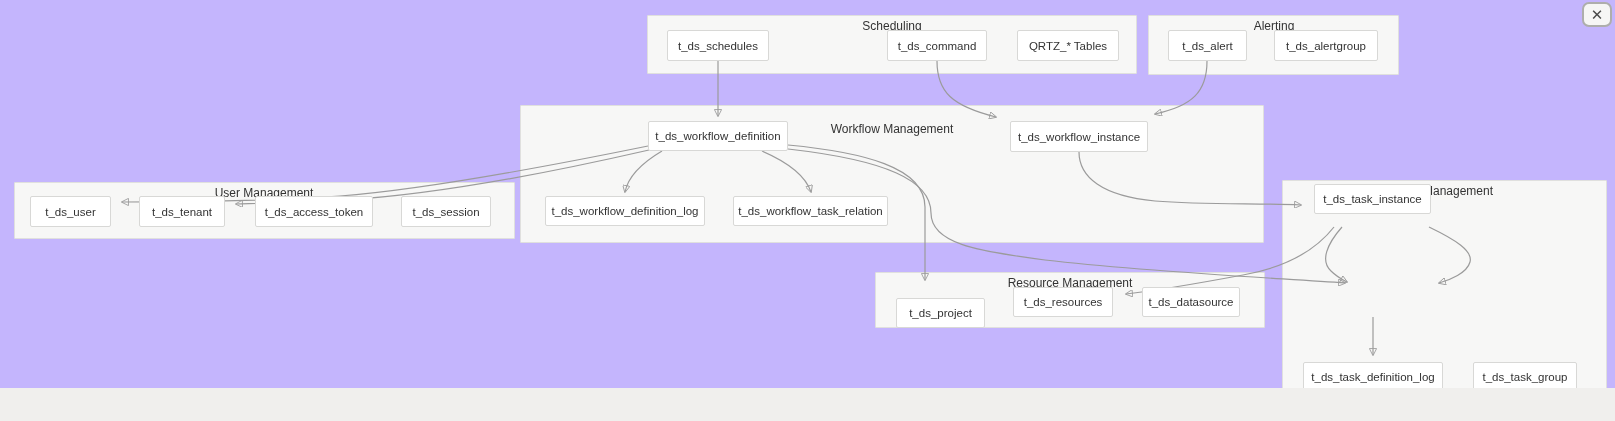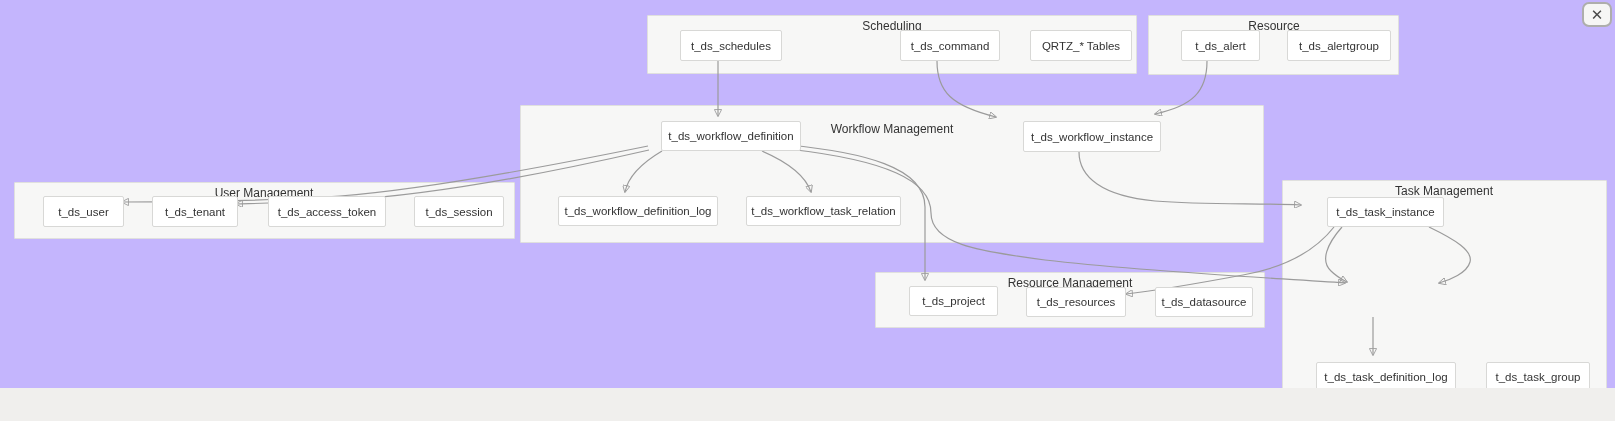--- a/index.html
+++ b/index.html
@@ -16,21 +16,21 @@
   .group-title{
     position:absolute;z-index:3;font-size:12px;color:#333;
     transform:translateX(-50%);white-space:nowrap;
   }
   #edge-layer{position:absolute;left:0;top:0;z-index:2;}
   #edge-layer path{stroke:#9b9b9b;stroke-width:1.2;fill:none;}
   .node{
     position:absolute;background:#ffffff;border:1px solid #d8d8d6;
     box-sizing:border-box;border-radius:2px;z-index:3;
     display:flex;align-items:center;justify-content:center;
-    font-size:11.5px;color:#333;white-space:nowrap;margin-left:13px;
+    font-size:11.5px;color:#333;white-space:nowrap;
   }
   .close-btn{
     position:absolute;left:1582px;top:2px;width:30px;height:25px;
     background:#f6f6f5;border:2px solid #aeaeac;border-radius:7px;
     box-sizing:border-box;z-index:10;cursor:pointer;
     display:flex;align-items:center;justify-content:center;
     font-size:15px;color:#4a4a4a;line-height:1;padding:0;
   }
 </style>
 </head>
@@ -61,43 +61,43 @@
     <path d="M1079,152 C1079,177 1102,196 1155,201 C1205,205 1258,203 1301,205" marker-end="url(#arrow)"></path>
     <path d="M788,145 C862,152 925,167 925,207 L925,280" marker-end="url(#arrow)"></path>
     <path d="M788,149 C885,160 931,180 931,213 C931,243 975,251 1045,260 C1150,272 1275,278 1345,283" marker-end="url(#arrow)"></path>
     <path d="M1342,227 C1327,244 1320,261 1331,271 C1337,277 1343,280 1347,282" marker-end="url(#arrow)"></path>
     <path d="M1429,227 C1456,240 1473,251 1470,262 C1467,273 1450,280 1439,283" marker-end="url(#arrow)"></path>
     <path d="M1334,227 C1316,250 1287,267 1243,275 C1200,283 1162,290 1126,294" marker-end="url(#arrow)"></path>
     <path d="M1373,317 L1373,355" marker-end="url(#arrow)"></path>
   </svg>
 
   <div class="group-title" style="left:892px;top:19px">Scheduling</div>
-  <div class="group-title" style="left:1274px;top:19px">Resource</div>
+  <div class="group-title" style="left:1274px;top:19px">Alerting</div>
   <div class="group-title" style="left:892px;top:122px">Workflow Management</div>
   <div class="group-title" style="left:264px;top:186px">User Management</div>
   <div class="group-title" style="left:1444px;top:184px">Task Management</div>
   <div class="group-title" style="left:1070px;top:276px">Resource Management</div>
 
   <div class="node" style="left:667px;top:30px;width:102px;height:31px">t_ds_schedules</div>
   <div class="node" style="left:887px;top:30px;width:100px;height:31px">t_ds_command</div>
   <div class="node" style="left:1017px;top:30px;width:102px;height:31px">QRTZ_* Tables</div>
   <div class="node" style="left:1168px;top:30px;width:79px;height:31px">t_ds_alert</div>
   <div class="node" style="left:648px;top:121px;width:140px;height:30px">t_ds_workflow_definition</div>
   <div class="node" style="left:1274px;top:30px;width:104px;height:31px">t_ds_alertgroup</div>
   <div class="node" style="left:1010px;top:121px;width:138px;height:31px">t_ds_workflow_instance</div>
   <div class="node" style="left:545px;top:196px;width:160px;height:30px">t_ds_workflow_definition_log</div>
   <div class="node" style="left:733px;top:196px;width:155px;height:30px">t_ds_workflow_task_relation</div>
   <div class="node" style="left:30px;top:196px;width:81px;height:31px">t_ds_user</div>
   <div class="node" style="left:139px;top:196px;width:86px;height:31px">t_ds_tenant</div>
   <div class="node" style="left:255px;top:196px;width:118px;height:31px">t_ds_access_token</div>
   <div class="node" style="left:401px;top:196px;width:90px;height:31px">t_ds_session</div>
-  <div class="node" style="left:1314px;top:197px;width:117px;height:30px">t_ds_task_instance</div>
+  <div class="node" style="left:1314px;top:184px;width:117px;height:30px">t_ds_task_instance</div>
   <div class="node" style="left:1303px;top:362px;width:140px;height:30px">t_ds_task_definition_log</div>
   <div class="node" style="left:1473px;top:362px;width:104px;height:30px">t_ds_task_group</div>
-  <div class="node" style="left:896px;top:286px;width:89px;height:30px">t_ds_project</div>
+  <div class="node" style="left:896px;top:298px;width:89px;height:30px">t_ds_project</div>
   <div class="node" style="left:1013px;top:287px;width:100px;height:30px">t_ds_resources</div>
   <div class="node" style="left:1142px;top:287px;width:98px;height:30px">t_ds_datasource</div>
 
   <button class="close-btn">
     <span>✕</span>
   </button>
 
 </div>
 
 </body></html>

